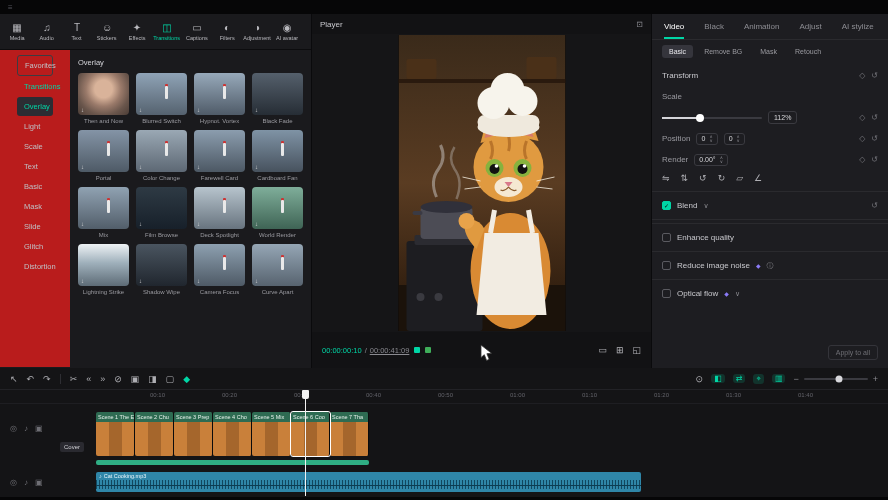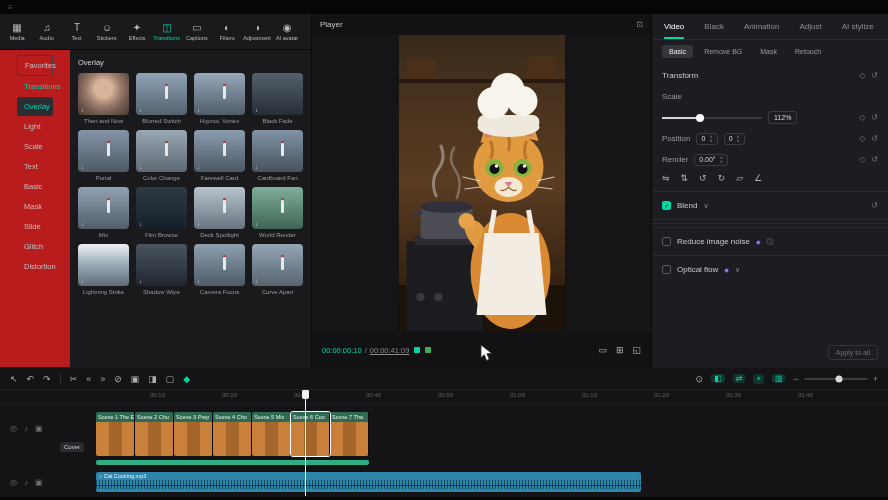--- a/index.html
+++ b/index.html
@@ -450,20 +450,24 @@
       <div class="row">
         <span class="cb on">✓</span>
         <span class="rlab">Blend</span>
         <span class="chev">∨</span>
         <div class="rightIcons">
             <span>↺</span>
           </div>
       </div>
       <div class="divider"></div>
       <div class="divider"></div>
+      <div class="row">
+        <span class="cb"></span>
+        <span class="rlab">Enhance quality</span>
+      </div>
       <div class="divider"></div>
       <div class="row">
         <span class="cb"></span>
         <span class="rlab">Reduce image noise</span>
         <span class="pro">◆</span>
         <span class="chev">ⓘ</span>
       </div>
       <div class="divider"></div>
       <div class="row">
         <span class="cb"></span>

